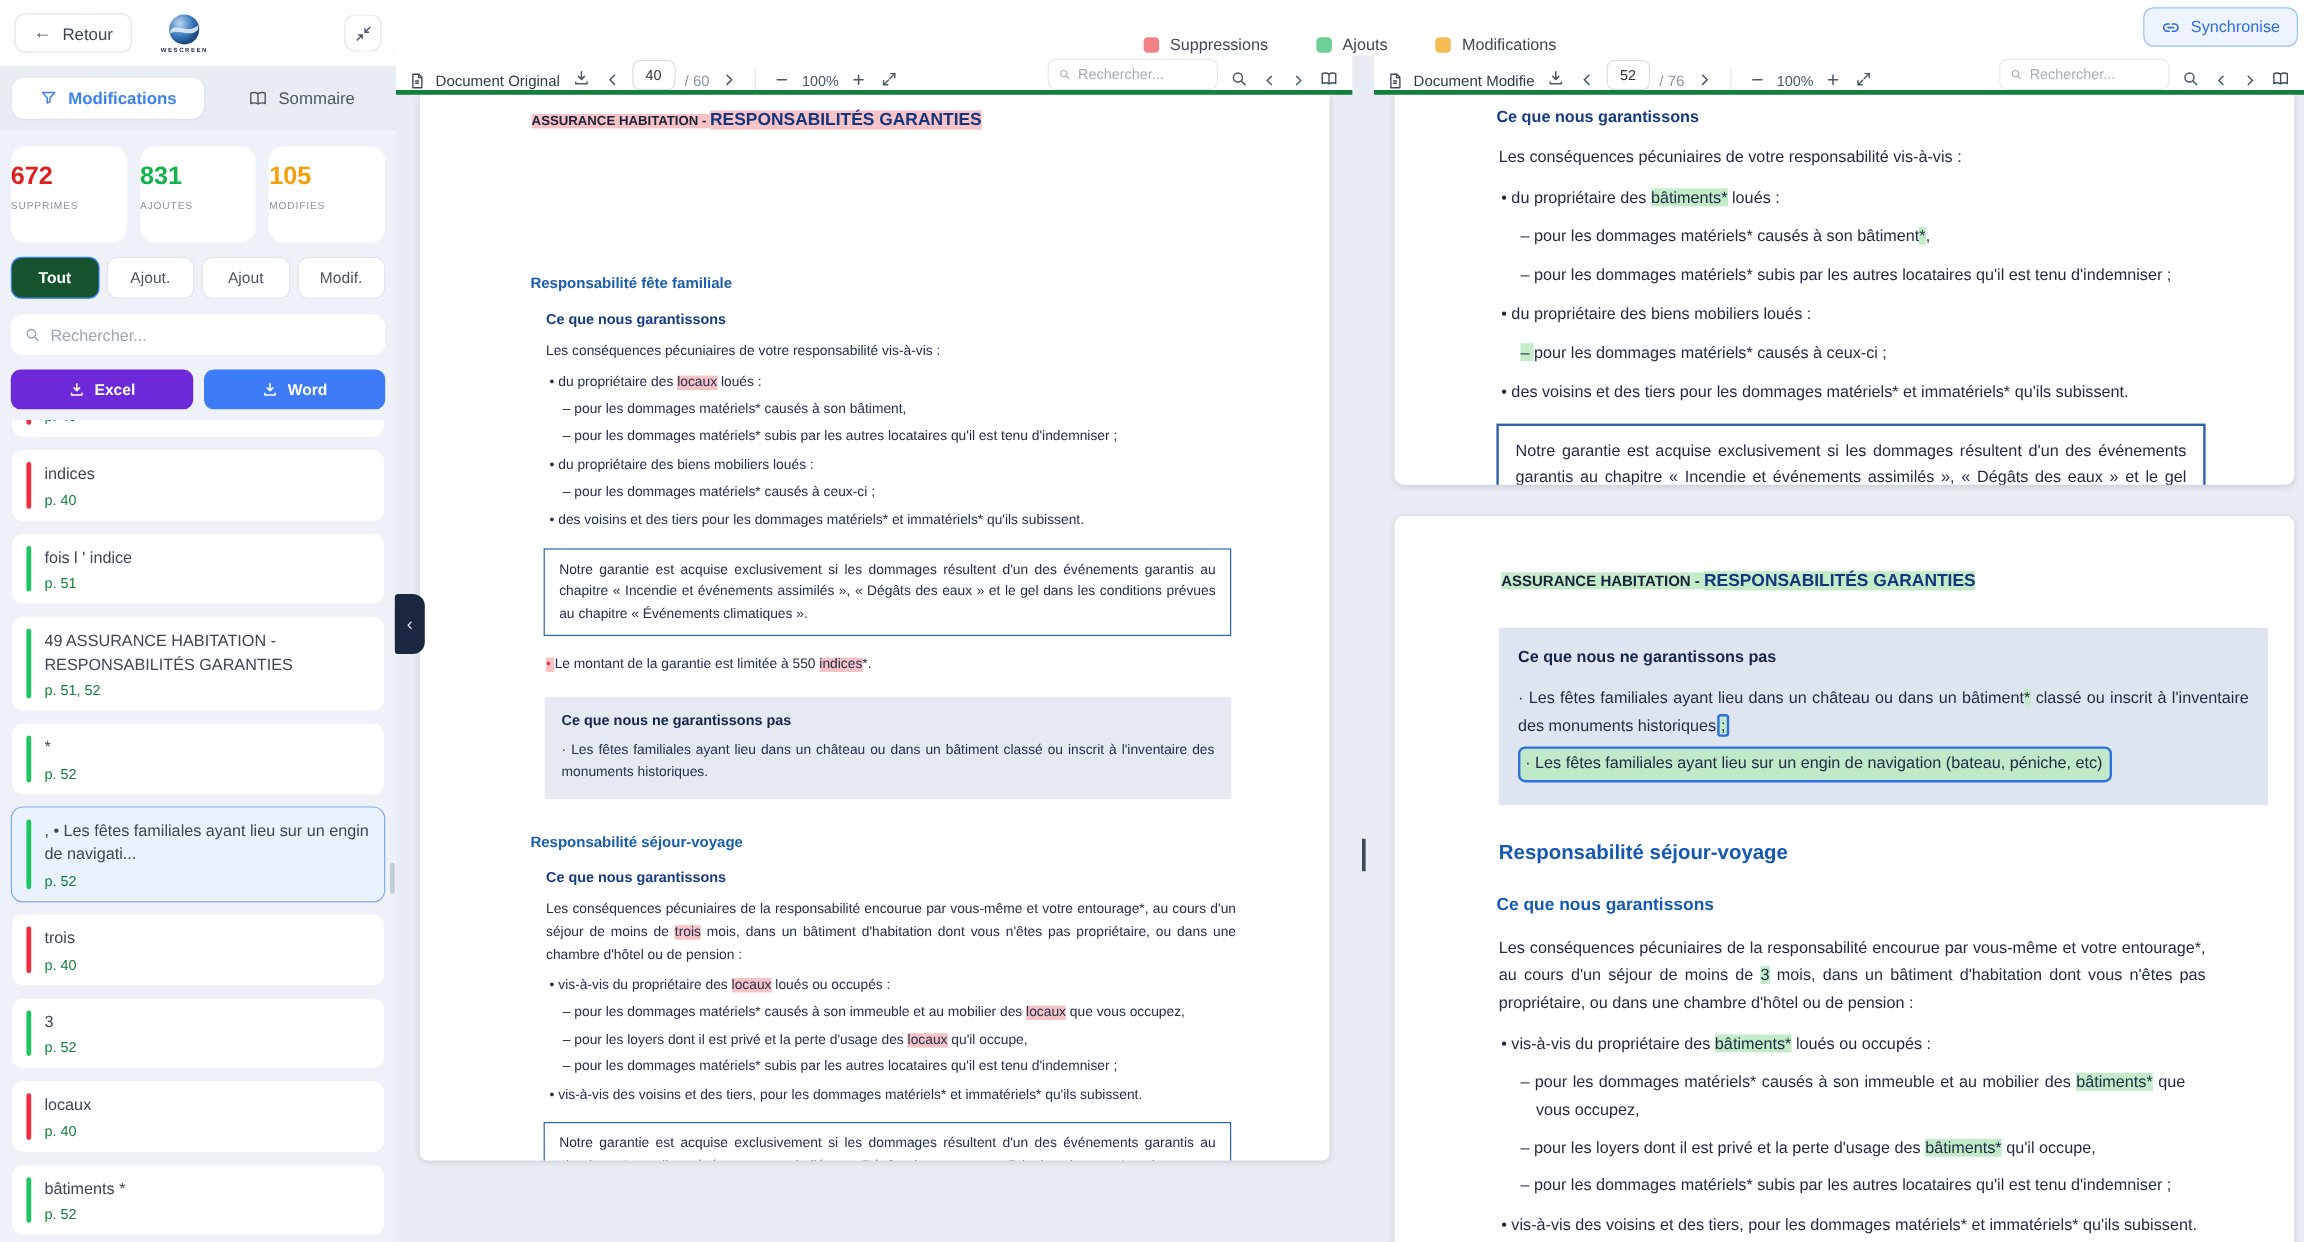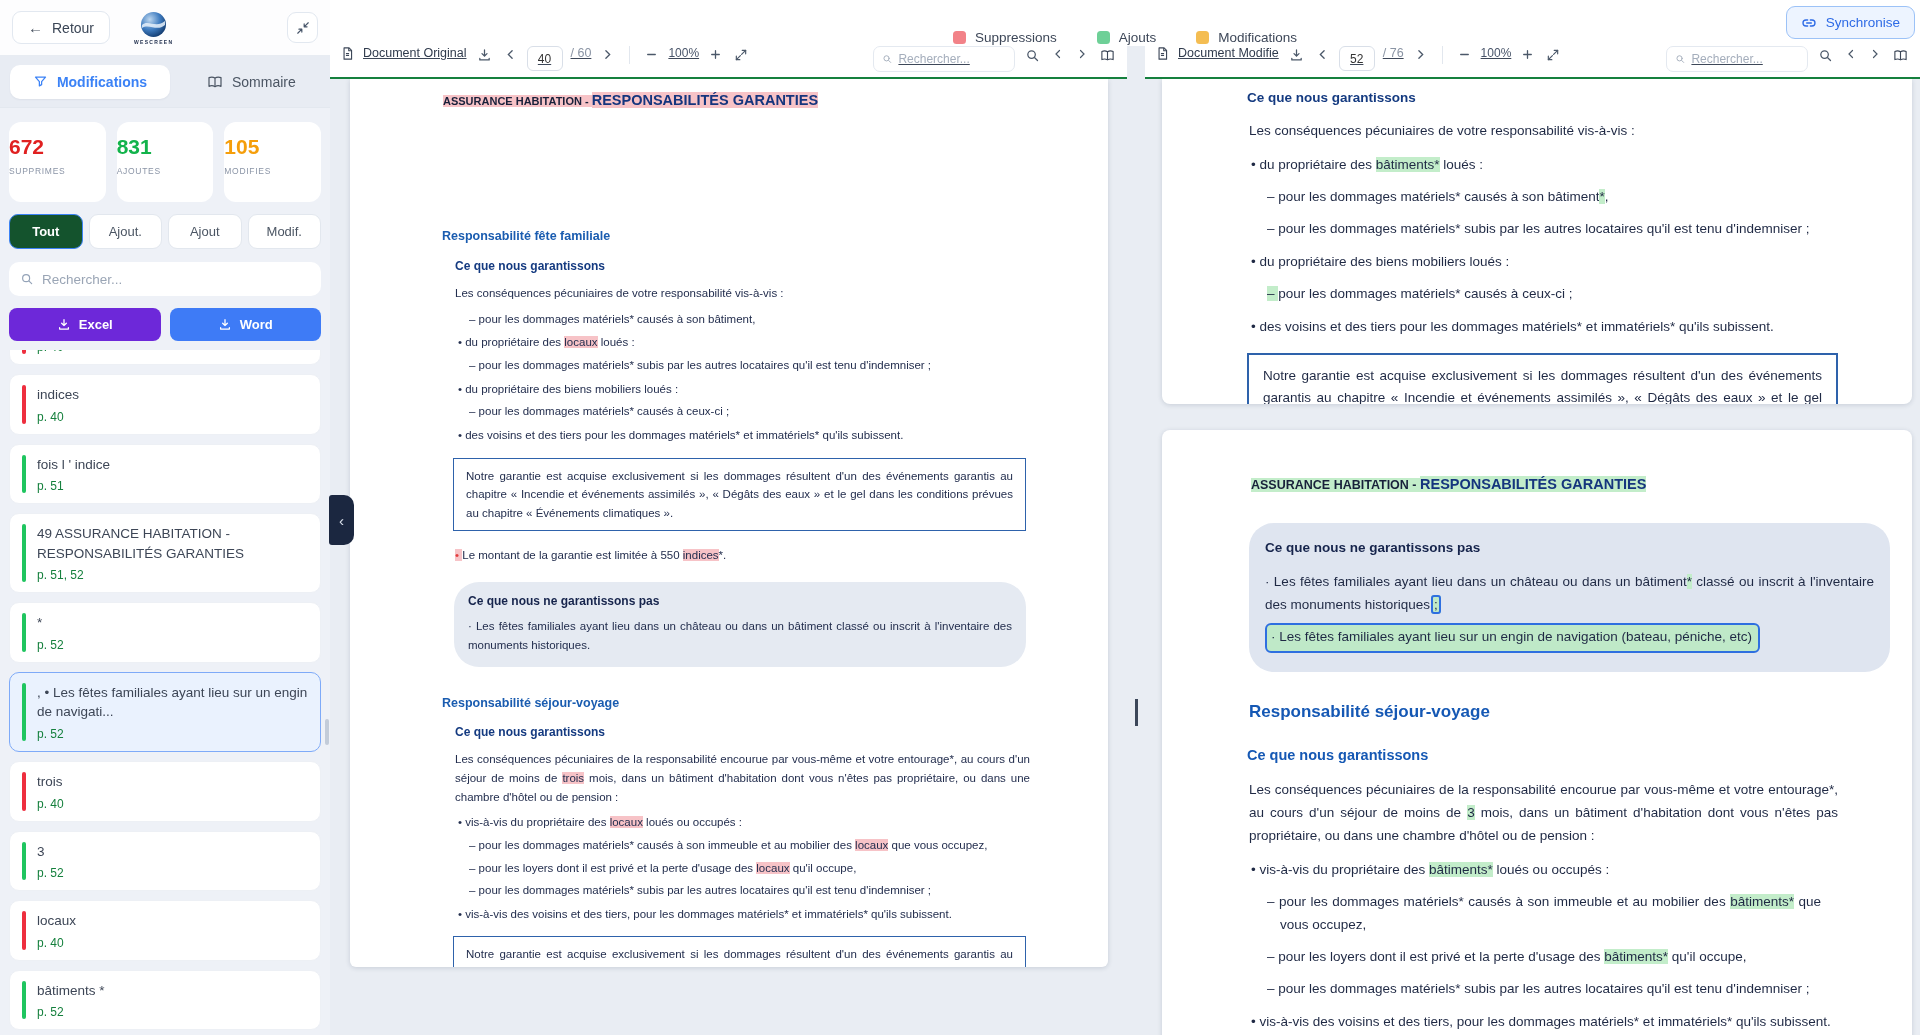--- a/index.html
+++ b/index.html
@@ -63,23 +63,23 @@
   .legend { display:flex; gap:40px; align-items:center;margin-top:29px; }
   .legend-item { display:flex; gap:9px; align-items:center; font-size:13.5px; color:#3d4758; }
   .legend-sq { width:13px; height:13px; border-radius:3.5px; }
   .btn-sync { position:absolute; right:5px; top:6px; height:33px; padding:0 14px;
     border-radius:9px; background:#edf4ff; border:1.5px solid #9cc2f7; color:#2e6be6;
     font-size:13.5px; display:flex; align-items:center; gap:9px; cursor:pointer; font-family:inherit; }
   .viewers { flex:1; display:flex; background:#e9edf3; min-height:0; }
   .viewer { display:flex; flex-direction:column; min-width:0; }
   .viewer.left { width:797px; flex:0 0 auto; }
   .viewer.right { flex:1; }
-  .toolbar { height:33px; background:#fff; border-bottom:2px solid #15803d; display:flex;
-    align-items:flex-start; padding:0 10px; gap:8px; font-size:12.5px; color:#3d4758;
-    overflow:hidden; white-space:nowrap; flex:0 0 auto;text-decoration:underline; }
+  .toolbar { height:33px; background:#fff; border-bottom:4px solid #15803d; display:flex;
+    align-items:flex-end; padding:0 10px; gap:8px; font-size:12.5px; color:#3d4758;
+    overflow:hidden; white-space:nowrap; flex:0 0 auto; }
   .tb-title { color:#2f3a4c; }
   .tbtn { background:none; border:none; cursor:pointer; display:flex; align-items:center;
     padding:2px; color:#4b5869; font-family:inherit; }
   .page-input { width:36px; height:25px; border:1px solid #d9dfe8; border-radius:6px;
     text-align:center; font-size:12px; color:#333; font-family:inherit; outline:none; }
   .tb-total { color:#8a94a4; }
   .tb-div { width:1px; height:18px; background:#e2e7ee; margin:0 5px; }
   .tb-zoom { color:#49556a; font-size:12px; }
   .tb-search { margin-left:auto; width:142px; height:26px; border:1px solid #e4e9f0;
     border-radius:7px; display:flex; align-items:center; gap:6px; padding:0 8px; background:#fff; flex:0 0 auto; }
@@ -100,21 +100,21 @@
   
   .hl-del { background:#f7c3c7; }
   .hl-add { background:#c3edca; }
   .hl-addsel { background:#bfe9c8; border:2px solid #2e6fe0; border-radius:6px;
     padding:1px 6px 2px 4px; display:inline-block; text-align:left; }
   .hl-cur { background:#bfe9c8; border:2px solid #2e6fe0; border-radius:3px; padding:0 1px; margin-left:1px; }
   .red-dot { color:#e23c3c; }
   .blk-h2 { color:#1a5cb0; font-weight:700; text-align:left; }
   .blk-h3 { color:#143a80; font-weight:700; text-align:left; }
   .blk-note { border:1.6px solid #2e62ab; }
-  .blk-gray { background:#e5eaf2;border-radius:25px; }
+  .blk-gray { background:#e5eaf2; }
   .gb-head { font-weight:700; color:#16244c; text-align:left; }
   .blk-b1, .blk-b2 { padding-left:13px; text-indent:-13px; }
 
   .page-left .blk-title { margin:4px 0 114px 8px; text-align:left; }
   .page-left .t-small { font-size:11px; font-weight:700; color:#18203a; }
   .page-left .t-big { font-size:14.5px; font-weight:700; color:#15357d; }
   .page-left .blk-h2 { font-size:12.5px; margin:26px 0 10px 7px; }
   .page-left .blk-h3 { font-size:12px; margin:0 0 8px 20px; }
   .page-left .blk-p { margin:0 0 7px 20px; }
   .page-left .blk-b1 { margin:5px 0 4px 23px; }
@@ -413,22 +413,22 @@
               <path d="M12 6v13"></path>
           </svg>
         </button>
       </div>
       <div class="doc-area">
         <div class="page page-left" id="doc-original">
             <div class="blk blk-title"><span class="hl-del t-small">ASSURANCE HABITATION - </span><span class="hl-del t-big">RESPONSABILITÉS GARANTIES</span></div>
             <div class="blk blk-h2"><span>Responsabilité fête familiale</span></div>
             <div class="blk blk-h3"><span>Ce que nous garantissons</span></div>
             <div class="blk blk-p"><span>Les conséquences pécuniaires de votre responsabilité vis-à-vis :</span></div>
+            <div class="blk blk-b1"><span>• du propriétaire des </span><span class="hl-del">locaux</span><span> loués :</span></div>
             <div class="blk blk-b2"><span>– pour les dommages matériels* causés à son bâtiment,</span></div>
-            <div class="blk blk-b1"><span>• du propriétaire des </span><span class="hl-del">locaux</span><span> loués :</span></div>
             <div class="blk blk-b2"><span>– pour les dommages matériels* subis par les autres locataires qu'il est tenu d'indemniser ;</span></div>
             <div class="blk blk-b1"><span>• du propriétaire des biens mobiliers loués :</span></div>
             <div class="blk blk-b2"><span>– pour les dommages matériels* causés à ceux-ci ;</span></div>
             <div class="blk blk-b1"><span>• des voisins et des tiers pour les dommages matériels* et immatériels* qu'ils subissent.</span></div>
             <div class="blk blk-note"><span>Notre garantie est acquise exclusivement si les dommages résultent d'un des événements garantis au chapitre « Incendie et événements assimilés », « Dégâts des eaux » et le gel dans les conditions prévues au chapitre « Événements climatiques ».</span></div>
             <div class="blk blk-p"><span class="hl-del red-dot">• </span><span>Le montant de la garantie est limitée à 550 </span><span class="hl-del">indices</span><span>*.</span></div>
             <div class="blk blk-gray">
               <div class="gb-head">Ce que nous ne garantissons pas</div>
               <div class="gb-item"><span>· Les fêtes familiales ayant lieu dans un château ou dans un bâtiment classé ou inscrit à l'inventaire des monuments historiques.</span></div>
             </div>

